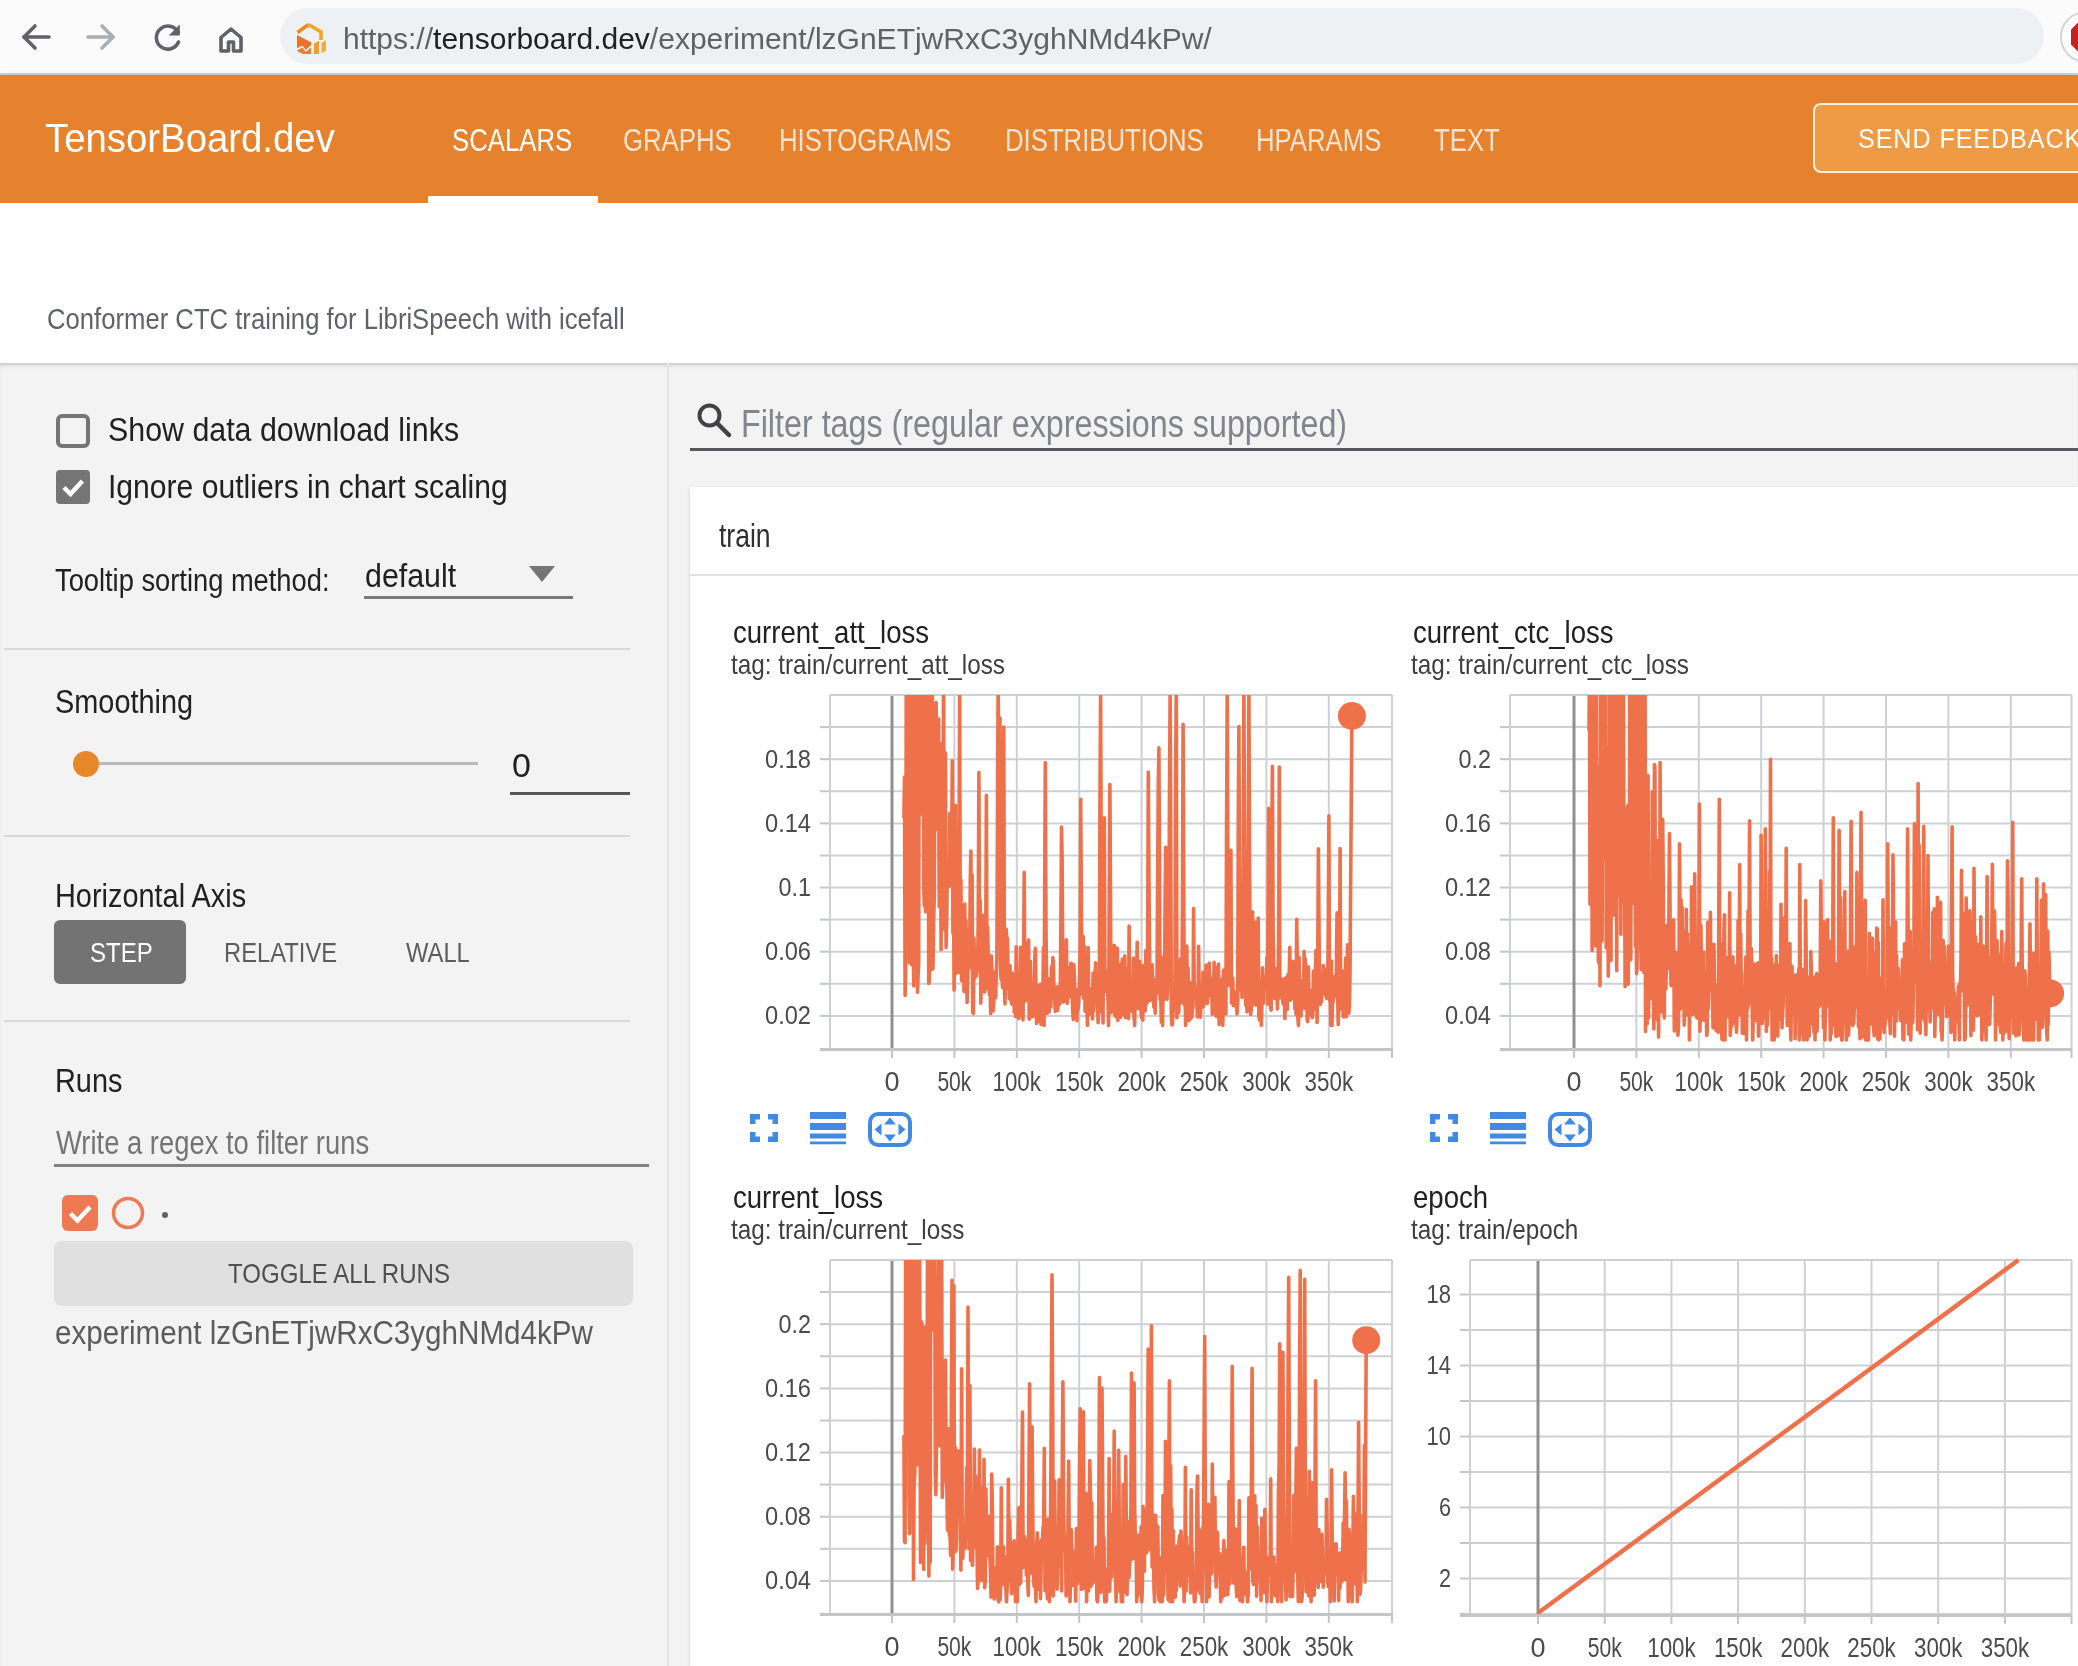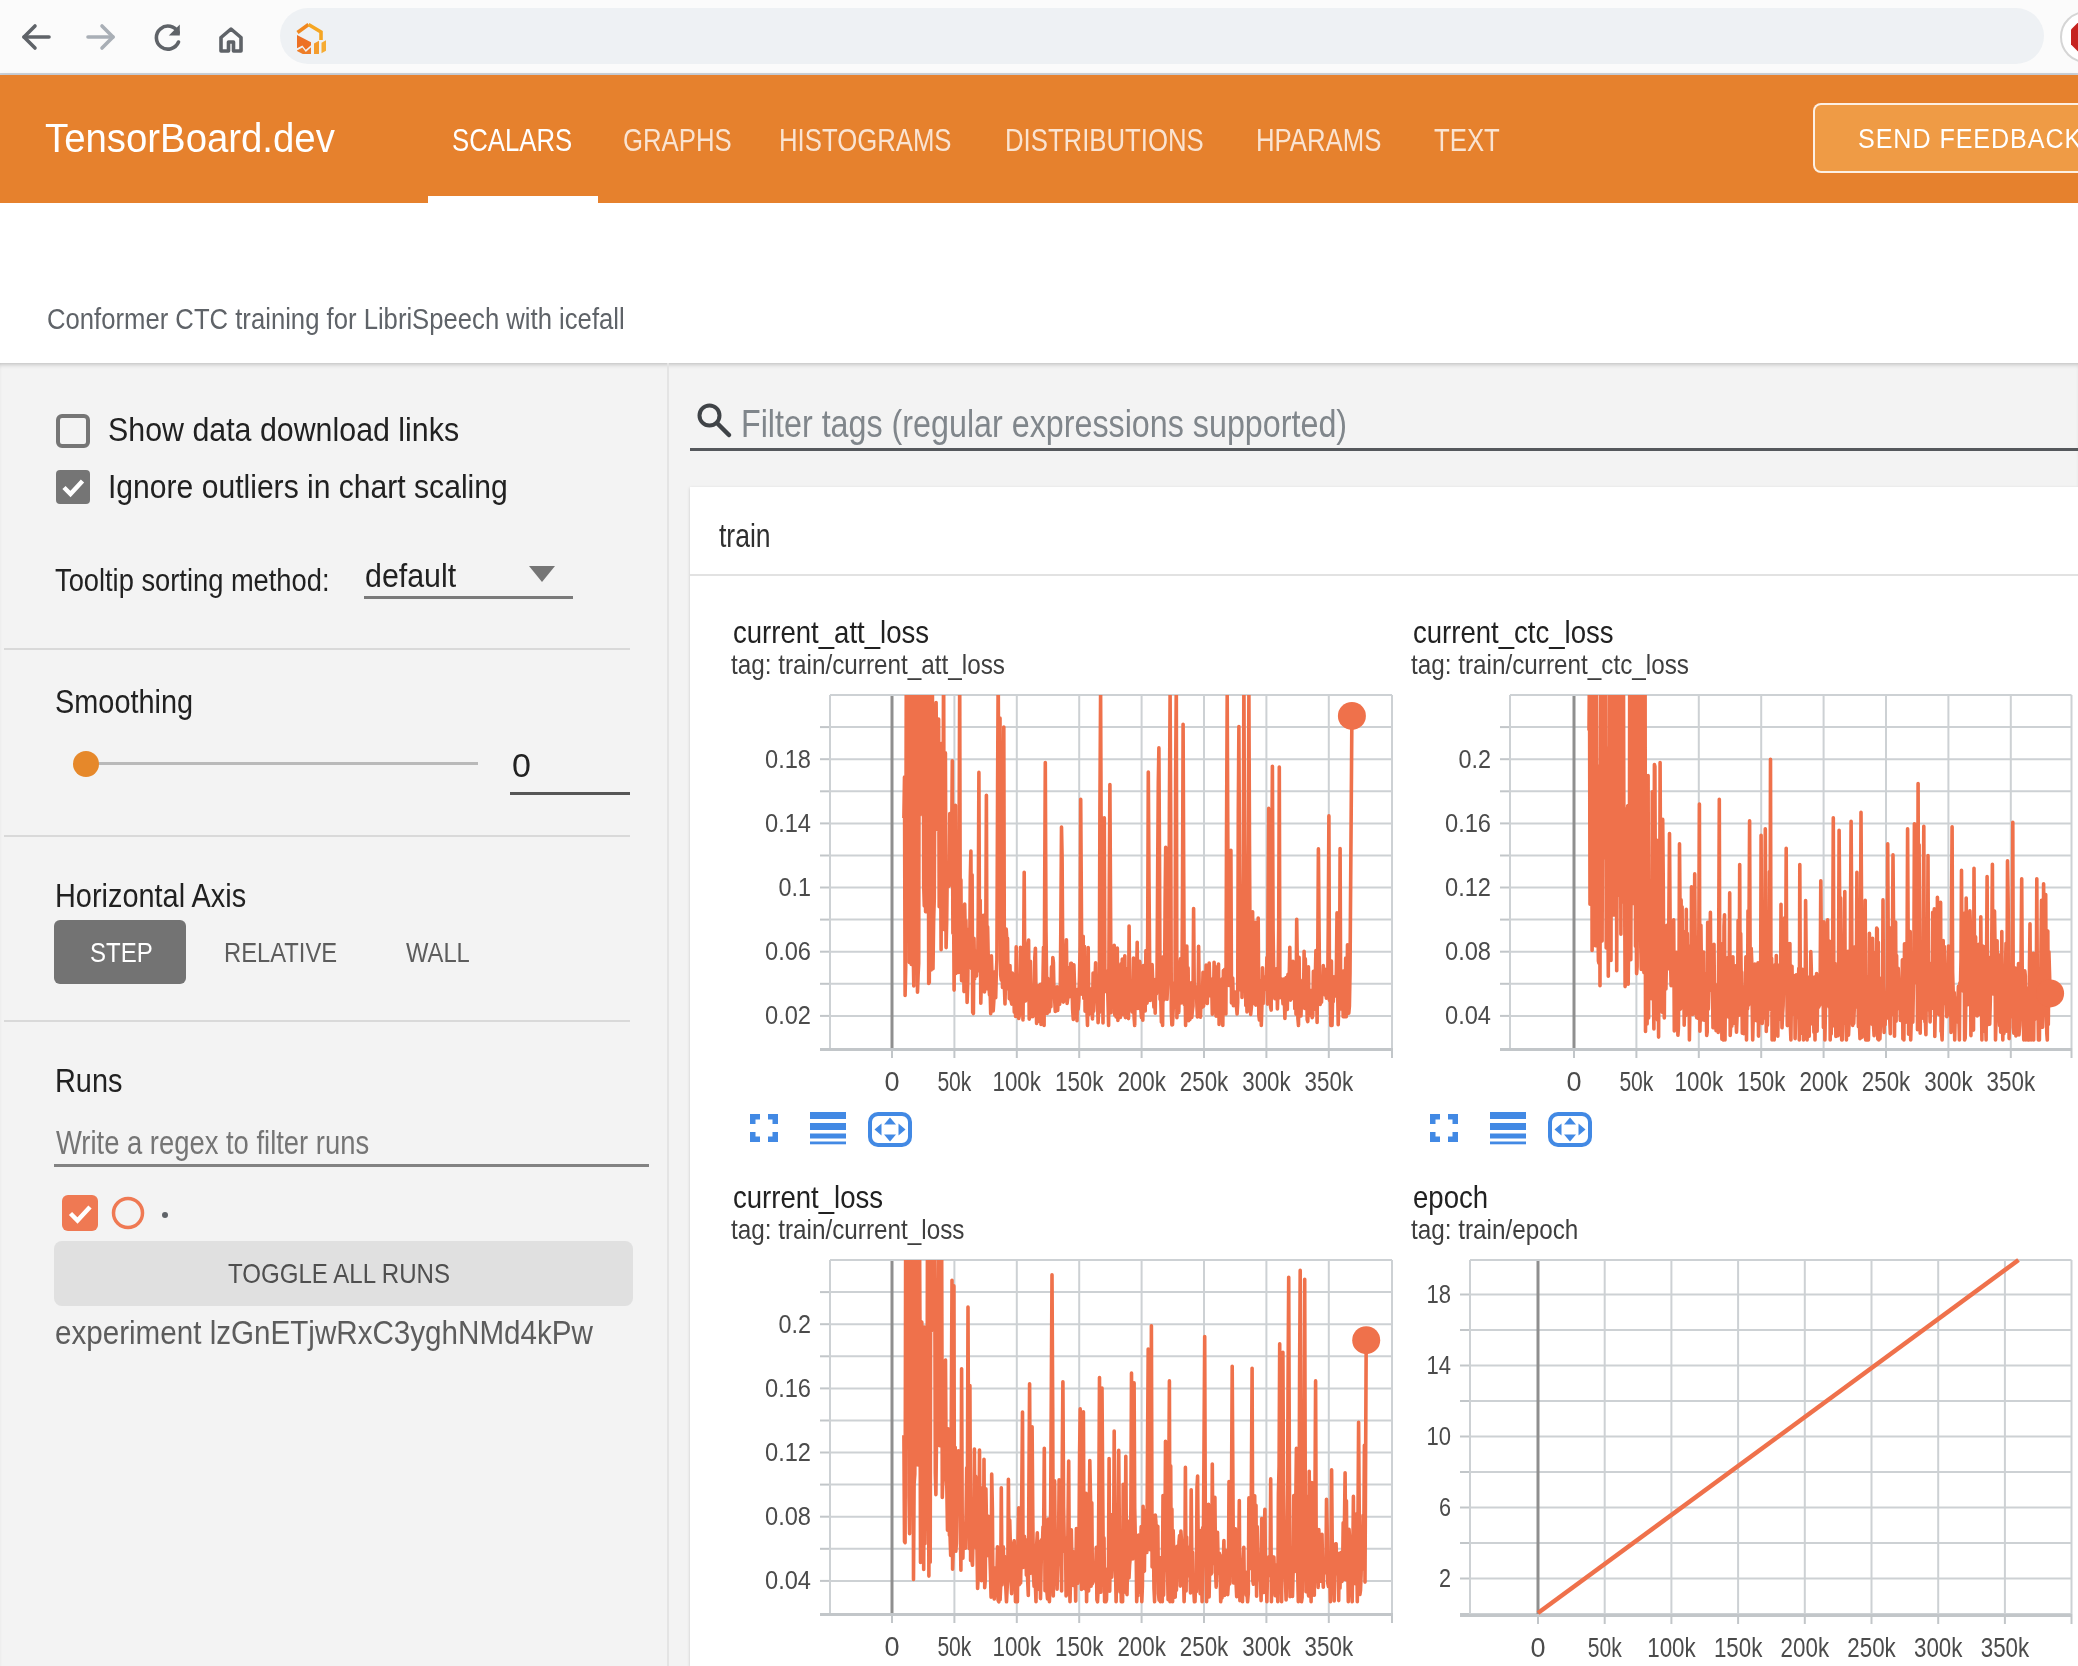--- a/index.html
+++ b/index.html
@@ -33,20 +33,21 @@
   </svg>
   <div class="abs" style="left:280px;top:8px;width:1764px;height:56px;border-radius:28px;background:#eef1f4"></div>
   <svg class="abs" style="left:294px;top:18px;width:32px;height:36px" viewBox="0 0 32 36">
     <path d="M3.5 14.5 L14.5 6.5" stroke="#f0871f" stroke-width="3.6" fill="none"></path>
     <path d="M14.5 6.5 L27 14 L27 22" stroke="#f5a623" stroke-width="3.6" fill="none"></path>
     <path fill="#ed7024" d="M3 17l14 7.2v3l-5.2 4.6-3.4-4.4-5.4 2.8z"></path>
     <path fill="#ee7e28" d="M3 32.4l5.4-2.9 3.4 4.5 5.2-4.7v11l-14-7.3z"></path>
     <path fill="#f49d2e" d="M20 25.5l5-2.7v13l-5 2.7z"></path>
     <path fill="#f6ac33" d="M27.5 24.7l4.5-2.4v10.5l-4.5 2.5z"></path>
   </svg>
+  <span class="abs" style="left:343px;top:22px;font-size:30px;color:#5f6368;white-space:nowrap">https://<span style="color:#202124">tensorboard.dev</span>/experiment/lzGnETjwRxC3yghNMd4kPw/</span>
   <svg class="abs" style="left:2048px;top:4px;width:30px;height:66px" viewBox="0 0 30 66">
     <circle cx="38" cy="33" r="25" fill="#ffffff" stroke="#d5d5d5" stroke-width="2"></circle>
     <path fill="#c5221f" d="M30.5 18h15l7.5 7.5v15L45.5 48h-15L23 40.5v-15z"></path>
   </svg>
 
   <div class="abs" style="left:0;top:75px;width:2078px;height:128px;background:#e6812d;box-shadow:0 4px 8px rgba(0,0,0,.28)"></div>
   <span class="abs" style="left:45px;top:115px;font-size:41px;color:#ffffff;transform:scaleX(0.935);transform-origin:0 0;white-space:nowrap">TensorBoard.dev</span>
   <span class="navtxt" style="left:452px;color:#ffffff">SCALARS</span>
   <span class="navtxt" style="left:623px">GRAPHS</span>
   <span class="navtxt" style="left:779px">HISTOGRAMS</span>

